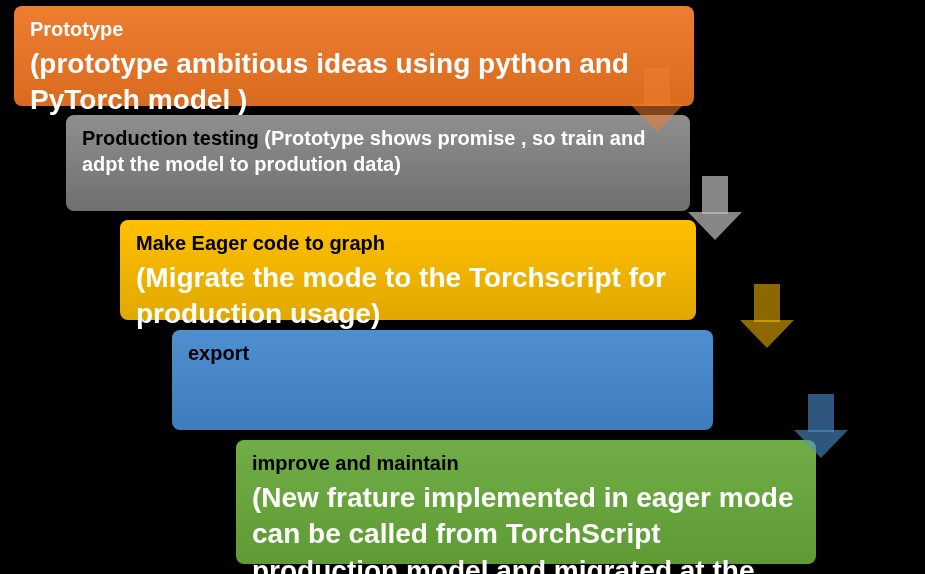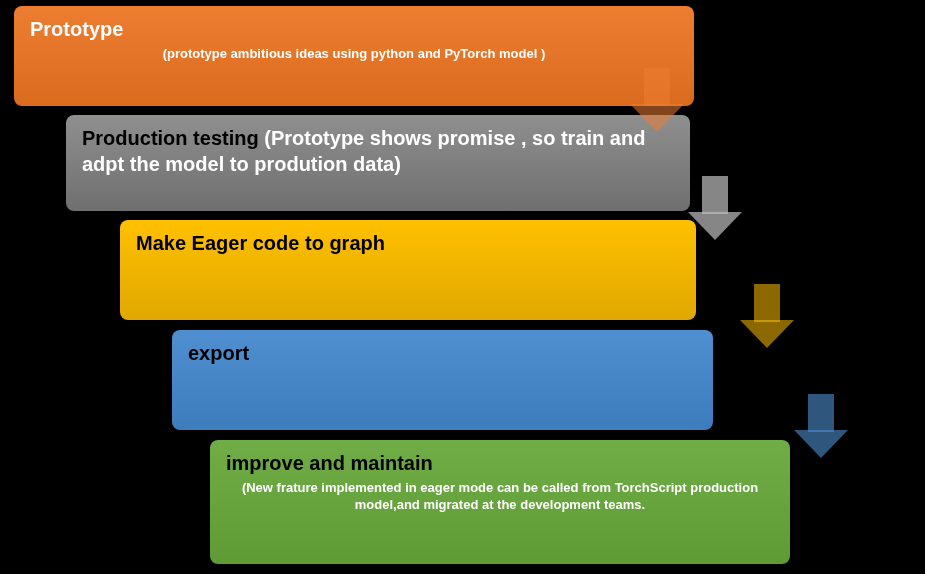--- a/index.html
+++ b/index.html
@@ -17,36 +17,35 @@
     padding: 10px 16px 12px 16px;
     box-shadow: 0 2px 4px rgba(0,0,0,0.3);
   }
   .step .title {
     font-size: 20px;
     font-weight: 700;
     line-height: 1.3;
     margin-bottom: 4px;
   }
   .step .desc {
-    font-size: 13px;
+    font-size: 28px;
     font-weight: 700;
     line-height: 1.3;
-    text-align: center;
   }
   .step1 { left: 14px;  top: 6px;   width: 680px; height: 100px;
            background: linear-gradient(#ed7d31,#d96b1f); color: #fff; }
   .step2 { left: 66px;  top: 115px; width: 624px; height: 96px;
            background: linear-gradient(#8f8f8f,#6f6f6f); color: #000; }
   .step3 { left: 120px; top: 220px; width: 576px; height: 100px;
            background: linear-gradient(#ffc000,#e0a800); color: #000; }
   .step3 .desc { color: #fff; }
   .step4 { left: 172px; top: 330px; width: 541px; height: 100px;
            background: linear-gradient(#4f8fcf,#3d7dbd); color: #000; }
   .step4 .desc { color: #fff; }
-  .step5 { left: 210px; top: 440px; width: 580px; height: 124px;
+  .step5 { left: 236px; top: 440px; width: 580px; height: 124px;
            background: linear-gradient(#70ad47,#5e9b35); color: #000; }
   .step5 .desc { color: #fff; }
 
   .arrow {
     position: absolute;
     width: 54px;
     height: 66px;
   }
   .arrow .shaft {
     position: absolute;
@@ -87,20 +86,21 @@
 
 <div class="step step2">
   <div class="title">
     <span>Production testing</span>
     <span style="font-weight:700;color:#fff;">(Prototype shows promise , so train and adpt the model to prodution data)</span>
   </div>
 </div>
 
 <div class="step step3">
   <div class="title">Make Eager code to graph</div>
+  <div class="desc">(Migrate the mode to the Torchscript for production usage)</div>
 </div>
 
 <div class="step step4">
   <div class="title">export</div>
 </div>
 
 <div class="step step5">
   <div class="title">improve and maintain</div>
   <div class="desc">(New frature implemented in eager mode can be called from TorchScript production model,and migrated at the development teams.</div>
 </div>

